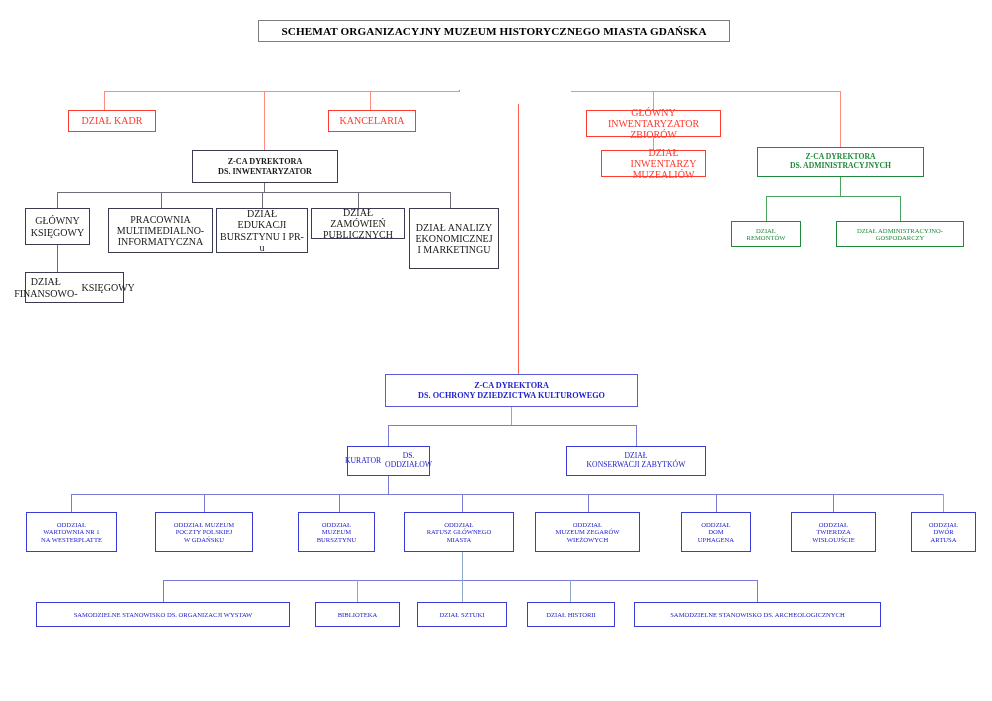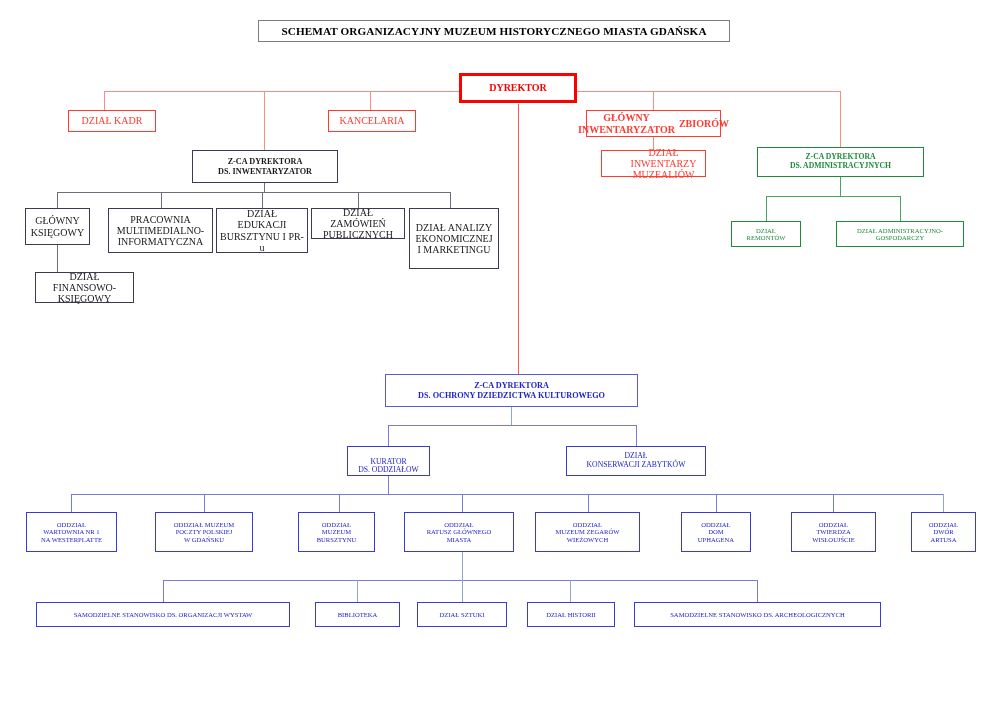--- a/index.html
+++ b/index.html
@@ -94,33 +94,30 @@
   <div class="ln ln-red vline" style="left:370px; top:91px; height:19px;"></div>
 
   <div class="ln ln-red hline" style="left:571px; top:91px; width:270px;"></div>
   <div class="ln ln-red vline" style="left:653px; top:91px; height:19px;"></div>
   <div class="ln ln-red vline" style="left:840px; top:91px; height:56px;"></div>
 
   <div class="ln ln-red-s vline" style="left:518px; top:104px; height:270px;"></div>
 
   <div class="ln ln-red vline" style="left:653px; top:137px; height:13px;"></div>
 
-  <div class="node n-red-hd fs10" style="left:459px; top:73px; width:118px; height:30px;">
-    <span>DYREKTOR</span>
-  </div>
 
   <div class="node n-red fs75" style="left:68px; top:110px; width:88px; height:22px;">
     <span>DZIAŁ KADR</span>
   </div>
 
   <div class="node n-red fs75" style="left:328px; top:110px; width:88px; height:22px;">
     <span>KANCELARIA</span>
   </div>
 
-  <div class="node n-red fs75" style="left:586px; top:110px; width:135px; height:27px; flex-direction:row;font-weight:bold;">
+  <div class="node n-red fs75" style="left:586px; top:110px; width:135px; height:27px; flex-direction:column;">
     <span>GŁÓWNY INWENTARYZATOR</span>
     <span>ZBIORÓW</span>
   </div>
 
   <div class="node n-red fs75" style="left:601px; top:150px; width:105px; height:27px; flex-direction:column;padding-left:20px;">
     <span>DZIAŁ INWENTARZY</span>
     <span>MUZEALIÓW</span>
   </div>
 
   <div class="node n-green fs8 bold" style="left:757px; top:147px; width:167px; height:30px; flex-direction:column;">
@@ -179,36 +176,36 @@
   </div>
 
   <div class="node n-black fs75" style="left:409px; top:208px; width:90px; height:61px; flex-direction:column;">
     <span>DZIAŁ ANALIZY</span>
     <span>EKONOMICZNEJ</span>
     <span>I MARKETINGU</span>
   </div>
 
   <div class="ln ln-black vline" style="left:57px; top:245px; height:27px;"></div>
 
-  <div class="node n-black fs75" style="left:25px; top:272px; width:99px; height:31px; flex-direction:column;margin-left:10px;">
+  <div class="node n-black fs75" style="left:25px; top:272px; width:99px; height:31px; flex-direction:row;">
     <span>DZIAŁ FINANSOWO-</span>
     <span>KSIĘGOWY</span>
   </div>
 
   <div class="node n-blue-hd fs85" style="left:385px; top:374px; width:253px; height:33px; flex-direction:column;">
     <span>Z-CA DYREKTORA</span>
     <span>DS. OCHRONY DZIEDZICTWA KULTUROWEGO</span>
   </div>
 
   <div class="ln ln-blue2 vline" style="left:511px; top:407px; height:18px;"></div>
   <div class="ln ln-blue hline" style="left:388px; top:425px; width:248px;"></div>
   <div class="ln ln-blue vline" style="left:388px; top:425px; height:21px;"></div>
   <div class="ln ln-blue vline" style="left:636px; top:425px; height:21px;"></div>
 
-  <div class="node n-blue fs8" style="left:347px; top:446px; width:83px; height:30px; flex-direction:column;justify-content:flex-end;">
+  <div class="node n-blue fs8" style="left:347px; top:446px; width:83px; height:30px; flex-direction:row;">
     <span>KURATOR</span>
     <span>DS. ODDZIAŁOW</span>
   </div>
 
   <div class="node n-blue fs8" style="left:566px; top:446px; width:140px; height:30px; flex-direction:column;">
     <span>DZIAŁ</span>
     <span>KONSERWACJI ZABYTKÓW</span>
   </div>
 
   <div class="ln ln-blue vline" style="left:388px; top:476px; height:18px;"></div>

